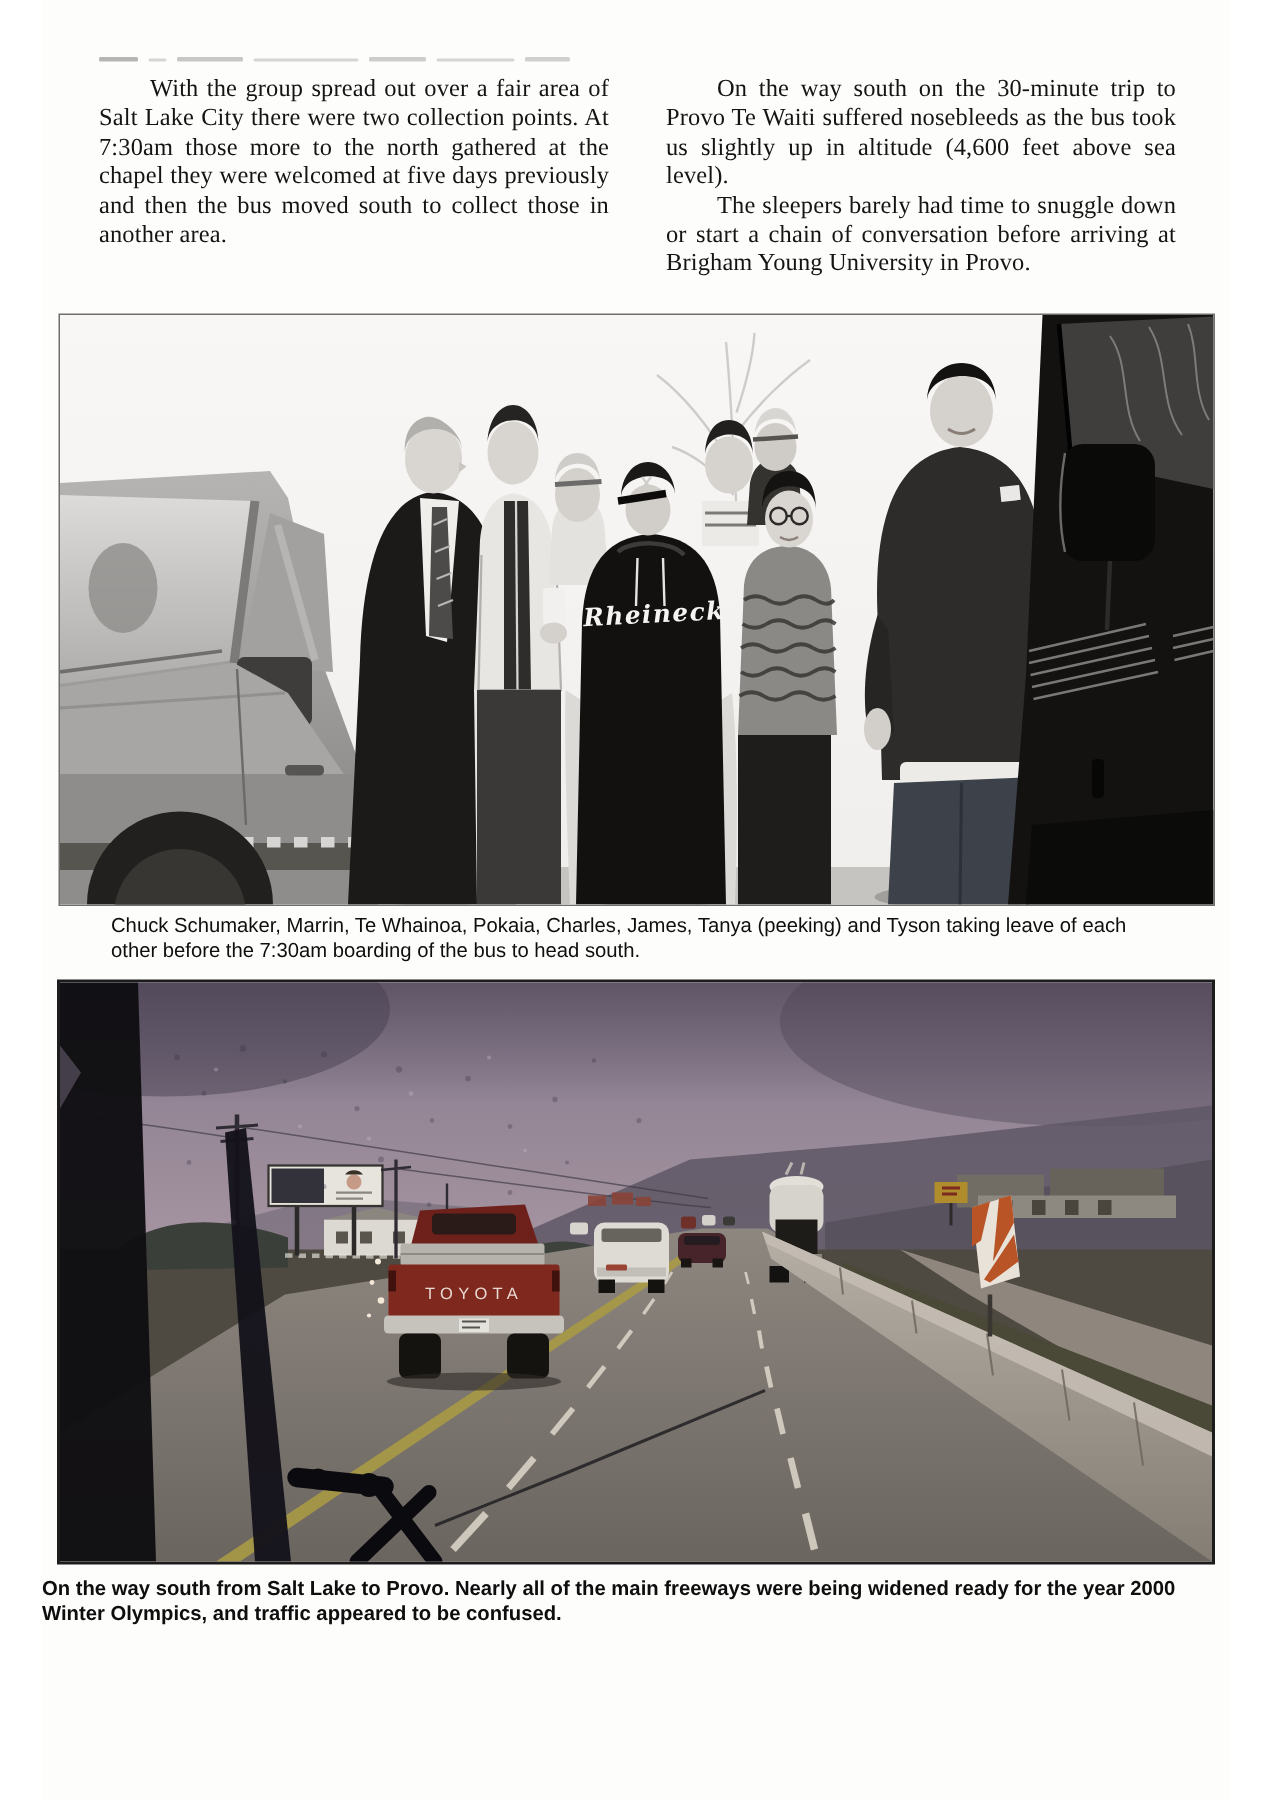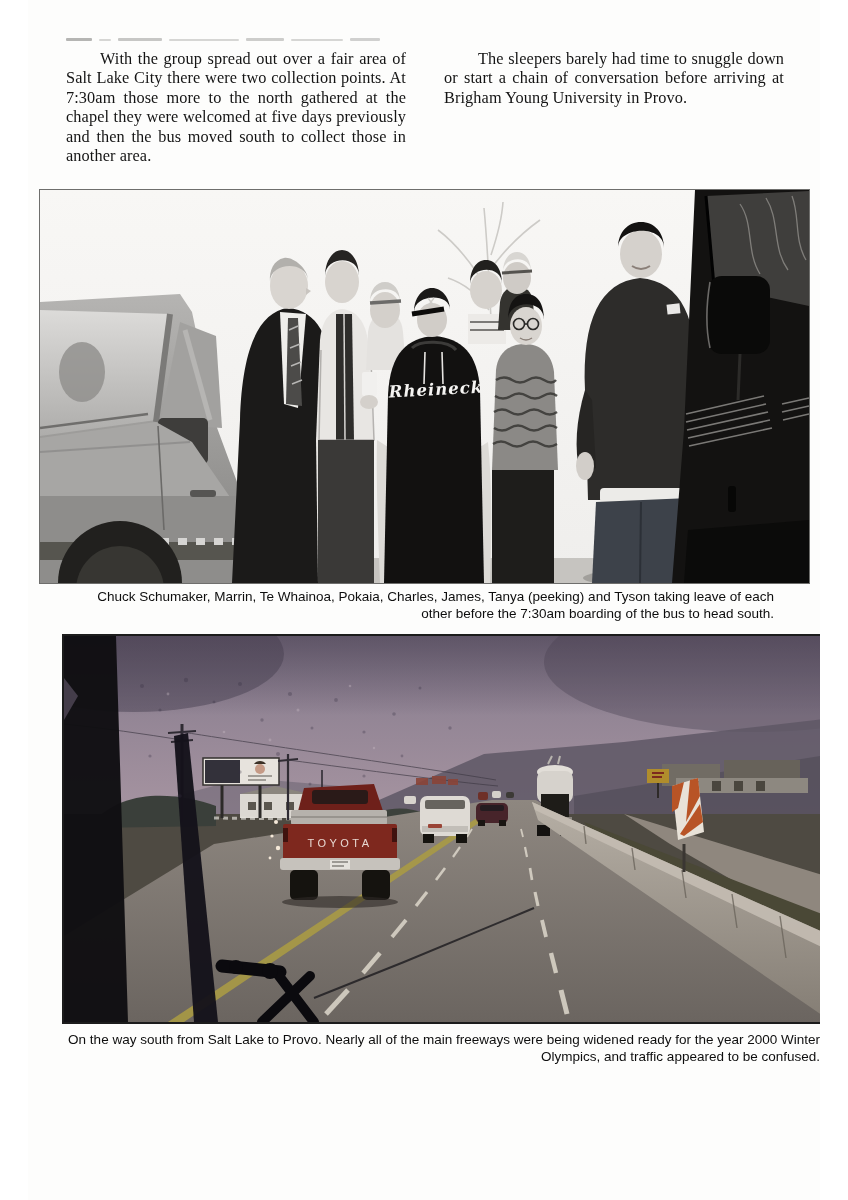--- a/index.html
+++ b/index.html
@@ -21,30 +21,30 @@
   
   .columns{display:flex;gap:38px;padding:6px 36px 0 38px;}
   .col{width:368px;}
   .col p{
     margin:0;font-size:16.3px;line-height:19.4px;text-align:justify;
     text-indent:34px;letter-spacing:.1px;
   }
   
   figure{margin:0;text-align:center;}
   .fig-group{margin-top:24px;}
-  .fig-freeway{margin-top:11px;margin-left:34px;}
+  .fig-freeway{margin-top:11px;}
   .frame{display:block;margin:0 auto;font-size:0;line-height:0;}
   .frame-group{width:769px;border:1px solid #6e6e6c;}
   .frame-freeway{width:768px;border:2px solid #1c1c1c;}
   figcaption{
     font-family:"Liberation Sans", sans-serif;font-size:13.5px;line-height:16.8px;
-    color:#0e0e0e;margin:5px auto 0 auto;text-align:right;
+    color:#0e0e0e;margin:5px auto 0 auto;text-align:left;
   }
   .cap-group{max-width:700px;}
-  .cap-freeway{max-width:806px;margin-top:8px;}
+  .cap-freeway{max-width:806px;margin-top:8px;font-weight:bold;}
 </style>
 </head>
 <body>
 
 <div class="page">
 
   <div class="artifact">
     <span class="a1"></span>
       <span class="a2"></span>
       <span class="a3"></span>
@@ -52,20 +52,21 @@
       <span class="a5"></span>
       <span class="a6"></span>
       <span class="a7"></span>
   </div>
 
   <div class="columns">
     <div class="col">
       <p>With the group spread out over a fair area of Salt Lake City there were two collection points. At 7:30am those more to the north gathered at the chapel they were welcomed at five days previously and then the bus moved south to collect those in another area.</p>
     </div>
     <div class="col">
+      <p>On the way south on the 30-minute trip to Provo Te Waiti suffered nosebleeds as the bus took us slightly up in altitude (4,600 feet above sea level).</p>
       <p>The sleepers barely had time to snuggle down or start a chain of conversation before arriving at Brigham Young University in Provo.</p>
     </div>
   </div>
 
   <figure class="fig-group">
     <div class="frame frame-group">
       <svg width="769" height="393" viewBox="0 0 769 393" xmlns="http://www.w3.org/2000/svg">
         <defs>
           <linearGradient id="g1sky" x1="0" y1="0" x2="0" y2="1">
             <stop offset="0" stop-color="#f8f7f5"></stop>

